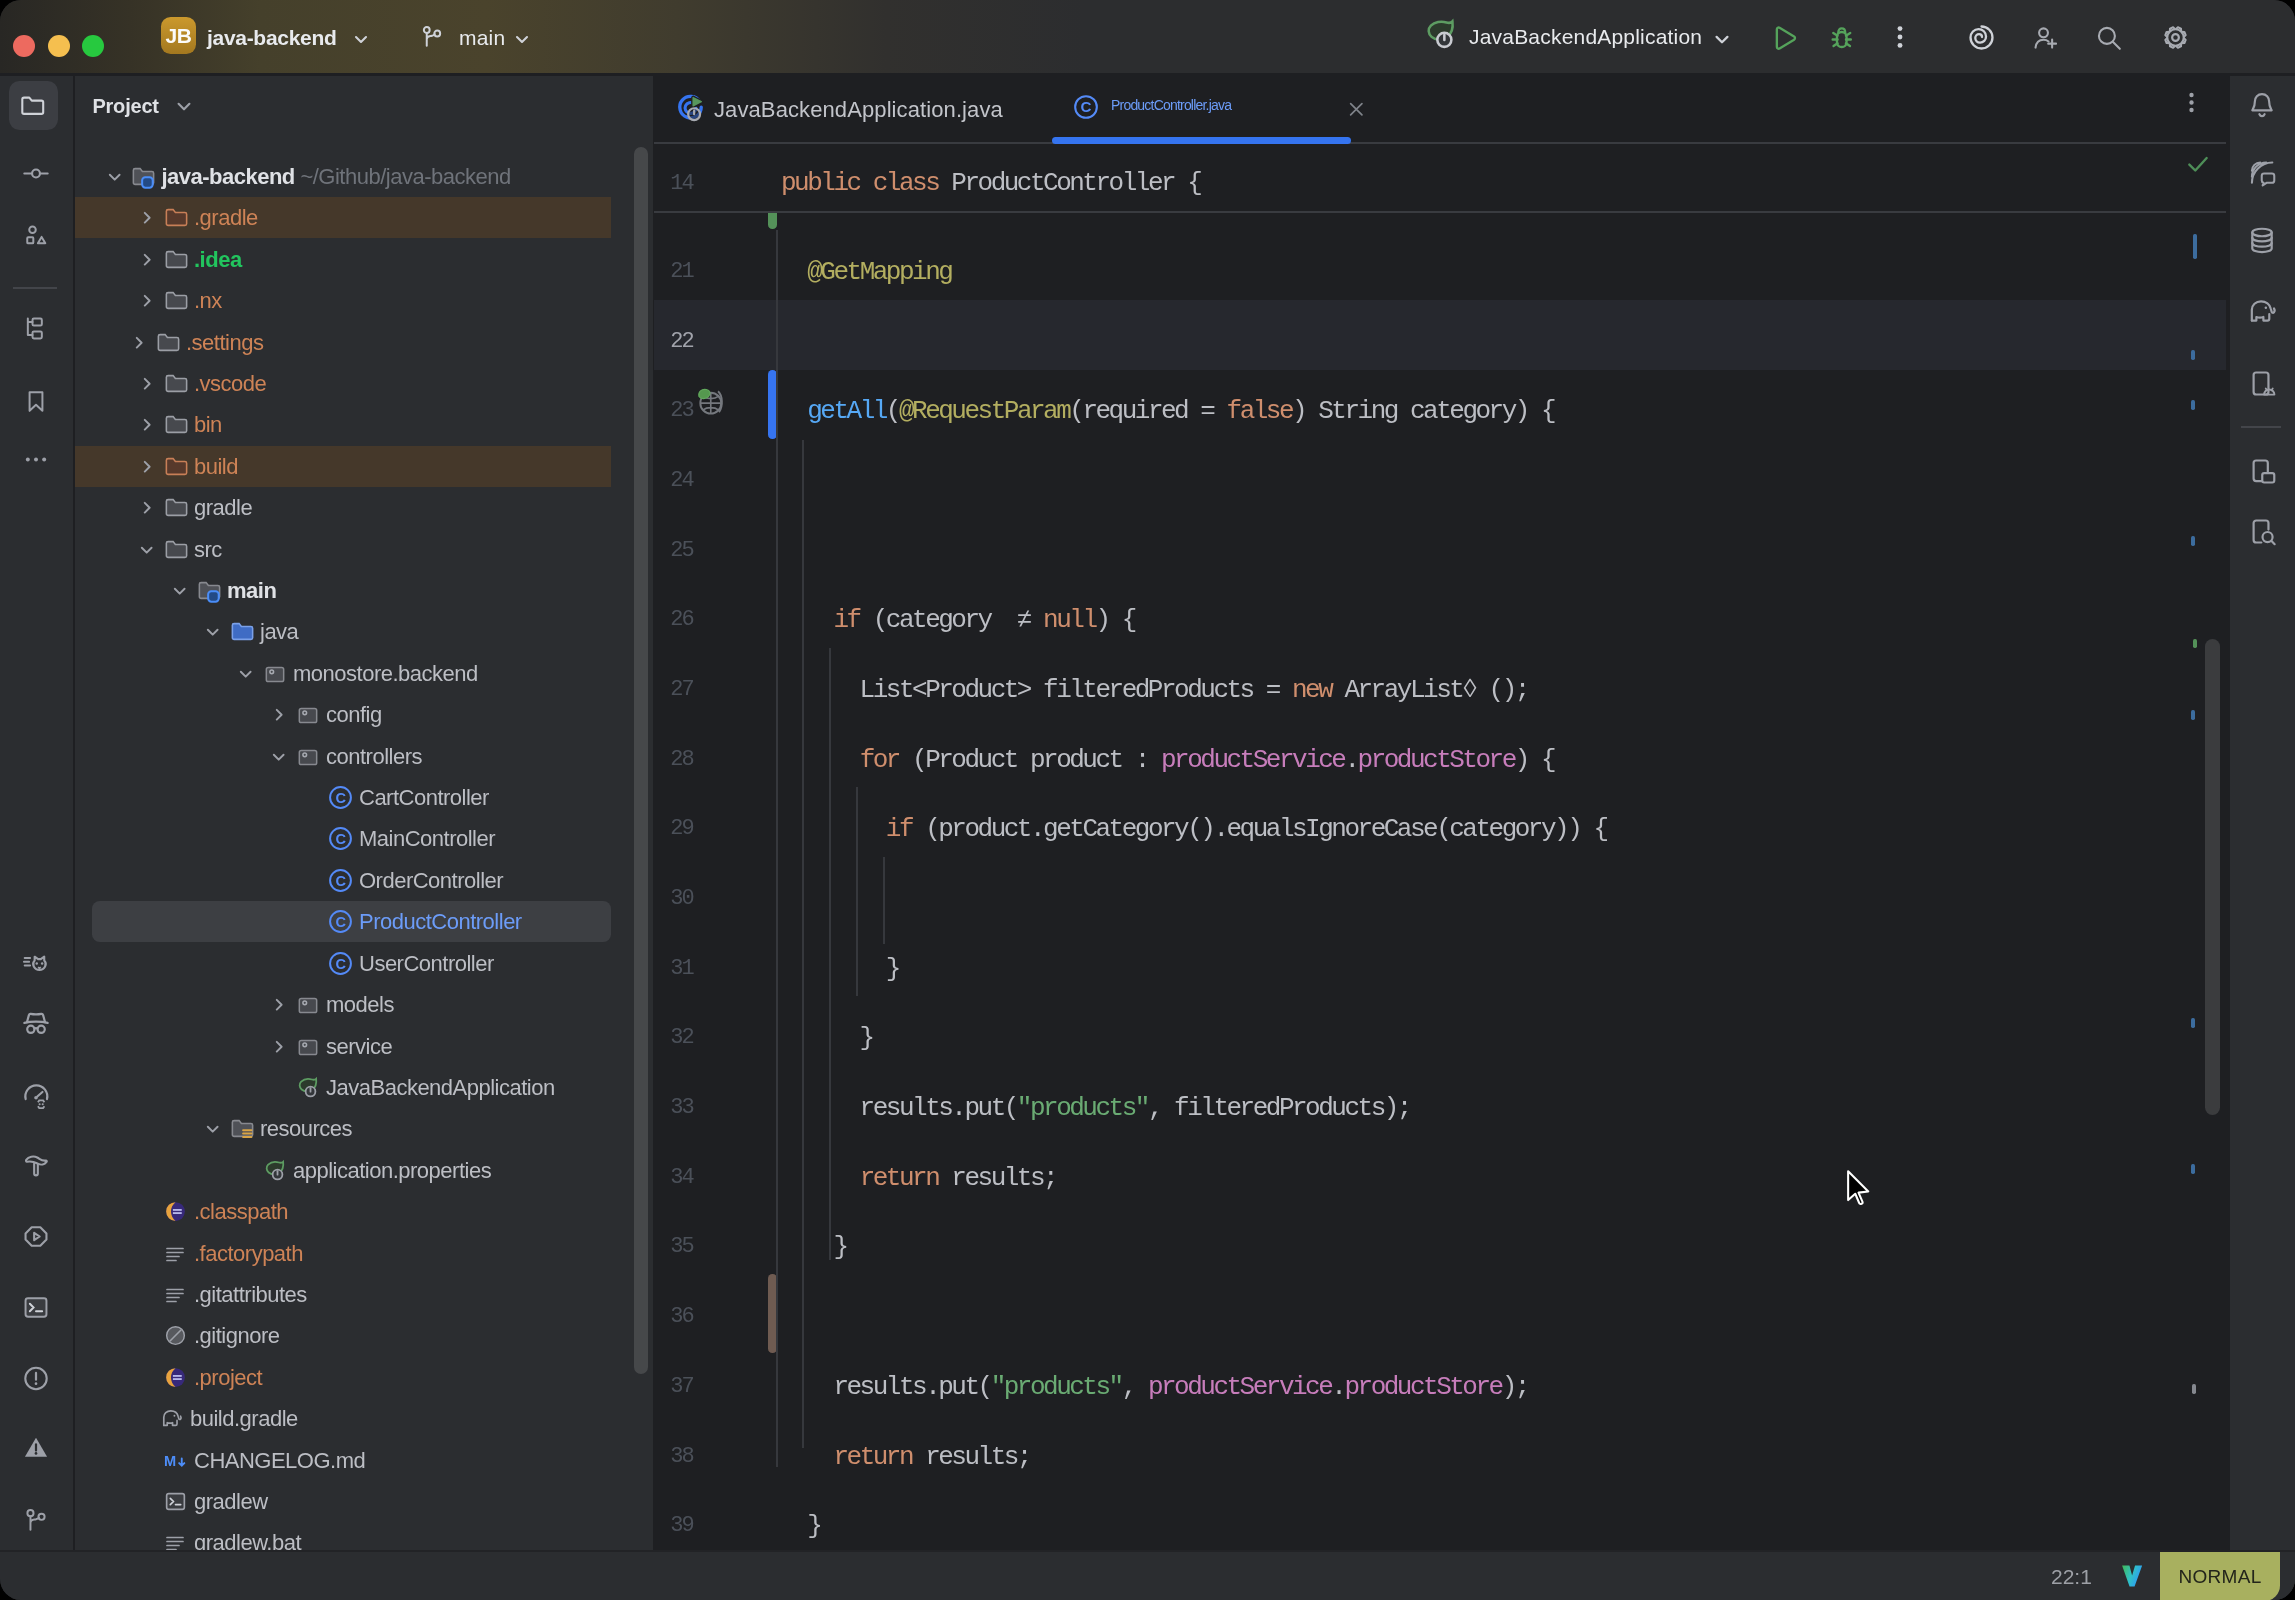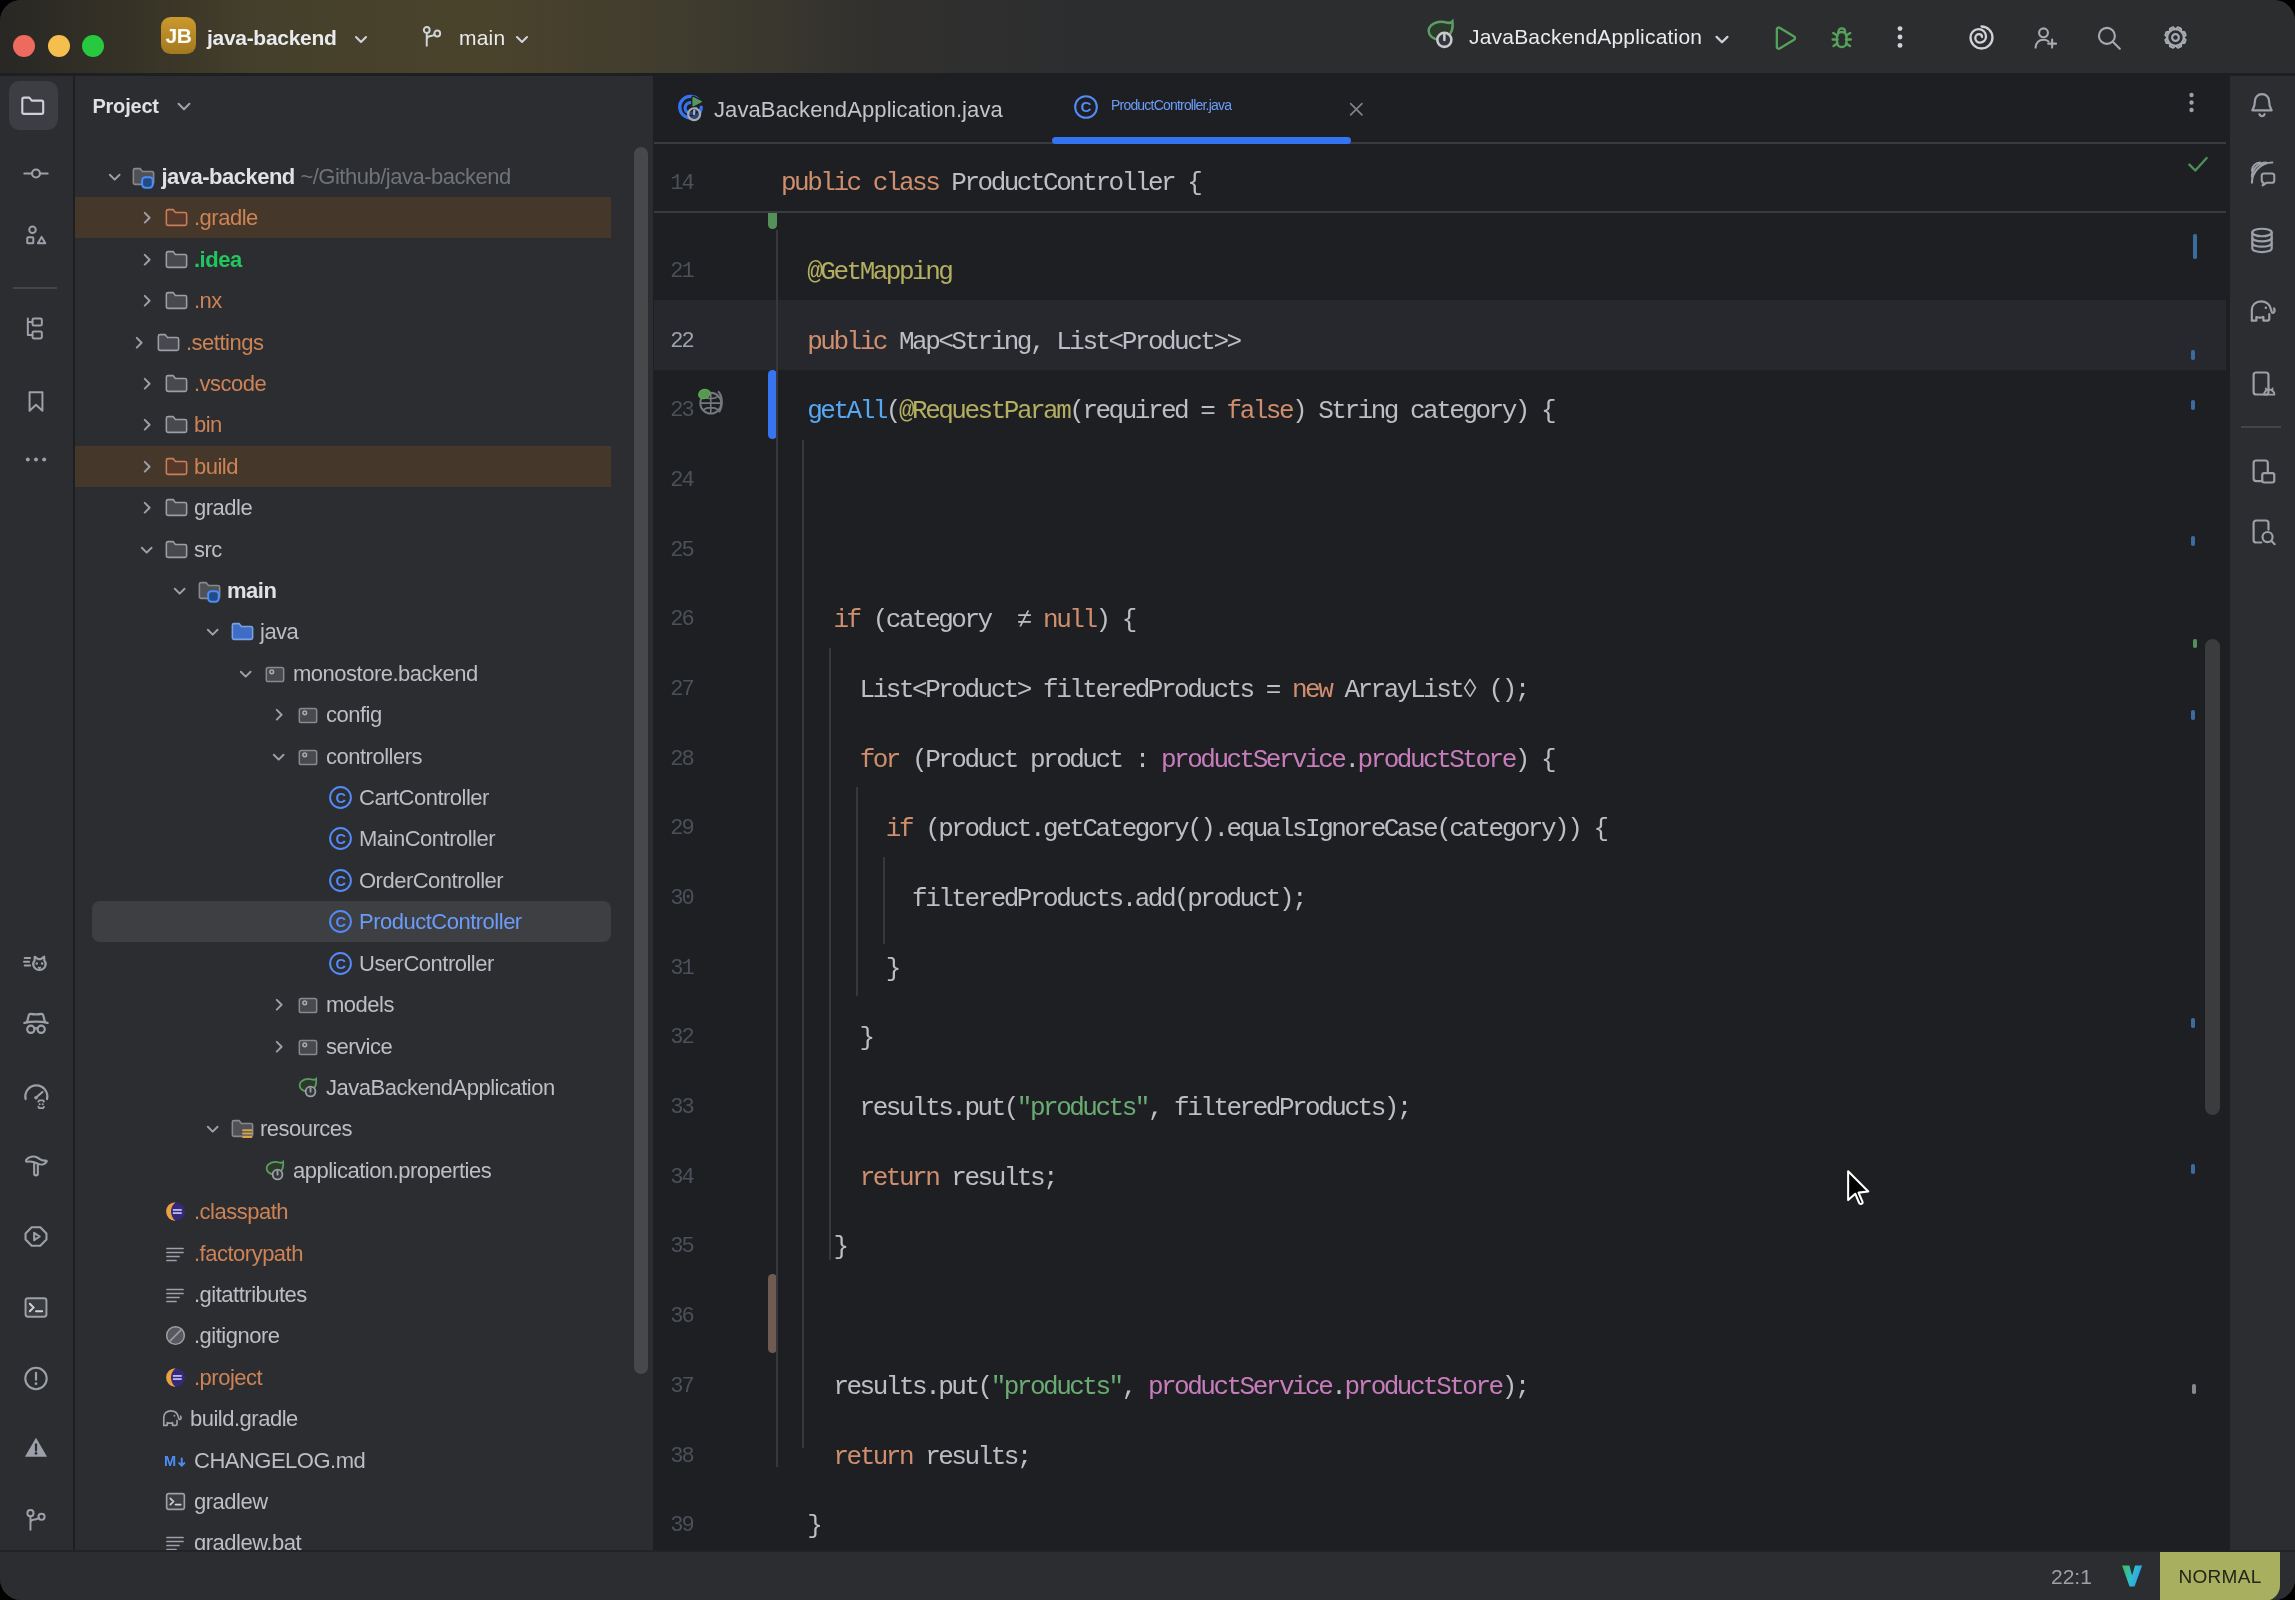--- a/index.html
+++ b/index.html
@@ -660,35 +660,33 @@
       <div class="guide" style="left:202px;top:711px;height:209px"></div>
       <div class="guide" style="left:229px;top:781px;height:87px"></div>
       <div class="abs" style="left:40px;top:309px"><svg width="33" height="33" viewBox="0 0 24 24" fill="none" style="">
           <path d="M17.5 4.6 C20.8 7.6 21.3 15.5 18.2 19.8" stroke="#75787e" stroke-width="1.4" fill="none"></path>
           <circle cx="12.2" cy="13.2" r="7.6" stroke="#75787e" stroke-width="1.4" fill="none"></circle>
           <path d="M12.2 5.6 V20.8 M4.6 13.2 H19.8 M6.7 8.3 C9.4 10.5 15 10.5 17.7 8.3 M6.7 18.1 C9.4 15.9 15 15.9 17.7 18.1" stroke="#75787e" stroke-width="1.2" fill="none"></path>
           <path d="M3.6 8.3 C2.8 5.1 5.6 2.6 9 3.3 C11.8 3.9 12.3 6.2 10.8 8.2 C9.2 10.3 5 10.6 3.6 8.3 Z" fill="#55984f" stroke="#62a95c" stroke-width="0.8"></path>
         </svg></div>
       <div class="code" style="left:127px;top:161px">&nbsp;&nbsp;<span class="an">@GetMapping</span></div>
       <div class="lnum" style="left:-22px;top:161px;color:#4b5059">21</div>
-      <div class="code" style="left:127px;top:231px">&nbsp;&nbsp;<span class="kw">public</span> Map&lt;String, List&lt;Product&gt;&gt;</div>
       <div class="lnum" style="left:-22px;top:231px;color:#a1a3ab">22</div>
       <div class="code" style="left:127px;top:300px">&nbsp;&nbsp;<span class="fn">getAll</span>(<span class="an">@RequestParam</span>(required = <span class="kw">false</span>) String category) {</div>
       <div class="lnum" style="left:-22px;top:300px;color:#4b5059">23</div>
       <div class="lnum" style="left:-22px;top:370px;color:#4b5059">24</div>
       <div class="lnum" style="left:-22px;top:440px;color:#4b5059">25</div>
       <div class="code" style="left:127px;top:509px">&nbsp;&nbsp;&nbsp;&nbsp;<span class="kw">if</span> (category  ≠ <span class="kw">null</span>) {</div>
       <div class="lnum" style="left:-22px;top:509px;color:#4b5059">26</div>
       <div class="code" style="left:127px;top:579px">&nbsp;&nbsp;&nbsp;&nbsp;&nbsp;&nbsp;List&lt;Product&gt; filteredProducts = <span class="kw">new</span> ArrayList◊ ();</div>
       <div class="lnum" style="left:-22px;top:579px;color:#4b5059">27</div>
       <div class="code" style="left:127px;top:649px">&nbsp;&nbsp;&nbsp;&nbsp;&nbsp;&nbsp;<span class="kw">for</span> (Product product : <span class="fld">productService</span>.<span class="fld">productStore</span>) {</div>
       <div class="lnum" style="left:-22px;top:649px;color:#4b5059">28</div>
       <div class="code" style="left:127px;top:718px">&nbsp;&nbsp;&nbsp;&nbsp;&nbsp;&nbsp;&nbsp;&nbsp;<span class="kw">if</span> (product.getCategory().equalsIgnoreCase(category)) {</div>
       <div class="lnum" style="left:-22px;top:718px;color:#4b5059">29</div>
-      <div class="code" style="left:127px;top:788px">&nbsp;&nbsp;&nbsp;&nbsp;&nbsp;&nbsp;&nbsp;&nbsp;&nbsp;&nbsp;filteredProducts.add(product);</div>
       <div class="lnum" style="left:-22px;top:788px;color:#4b5059">30</div>
       <div class="code" style="left:127px;top:858px">&nbsp;&nbsp;&nbsp;&nbsp;&nbsp;&nbsp;&nbsp;&nbsp;}</div>
       <div class="lnum" style="left:-22px;top:858px;color:#4b5059">31</div>
       <div class="code" style="left:127px;top:927px">&nbsp;&nbsp;&nbsp;&nbsp;&nbsp;&nbsp;}</div>
       <div class="lnum" style="left:-22px;top:927px;color:#4b5059">32</div>
       <div class="code" style="left:127px;top:997px">&nbsp;&nbsp;&nbsp;&nbsp;&nbsp;&nbsp;results.put(<span class="str">"products"</span>, filteredProducts);</div>
       <div class="lnum" style="left:-22px;top:997px;color:#4b5059">33</div>
       <div class="code" style="left:127px;top:1067px">&nbsp;&nbsp;&nbsp;&nbsp;&nbsp;&nbsp;<span class="kw">return</span> results;</div>
       <div class="lnum" style="left:-22px;top:1067px;color:#4b5059">34</div>
       <div class="code" style="left:127px;top:1136px">&nbsp;&nbsp;&nbsp;&nbsp;}</div>

